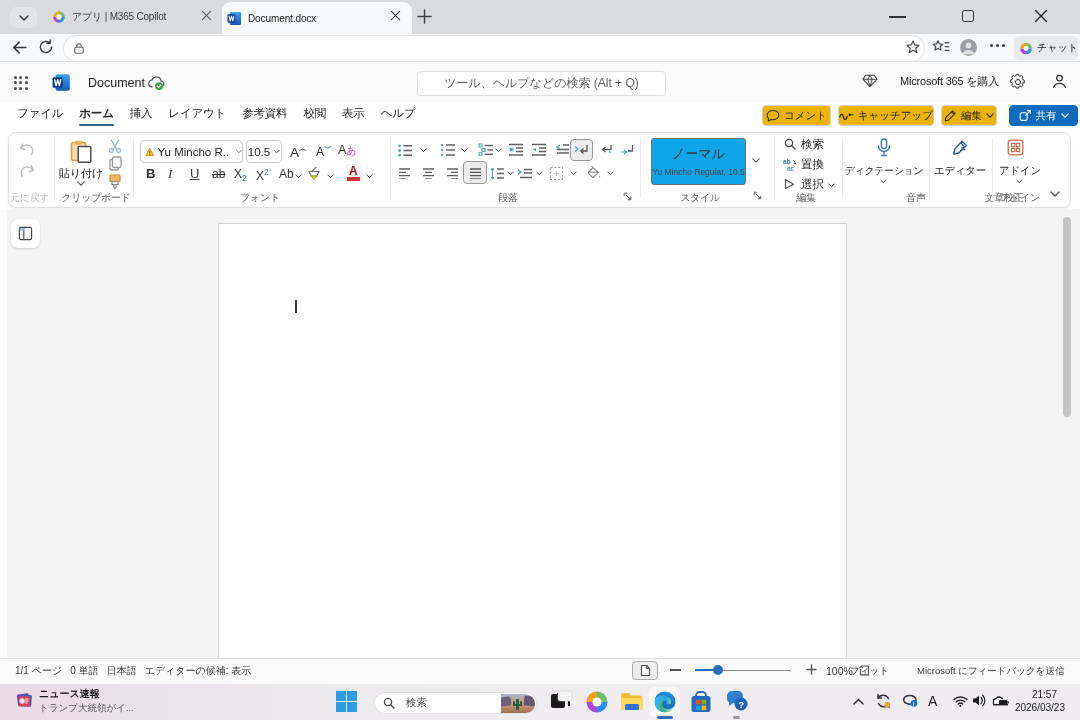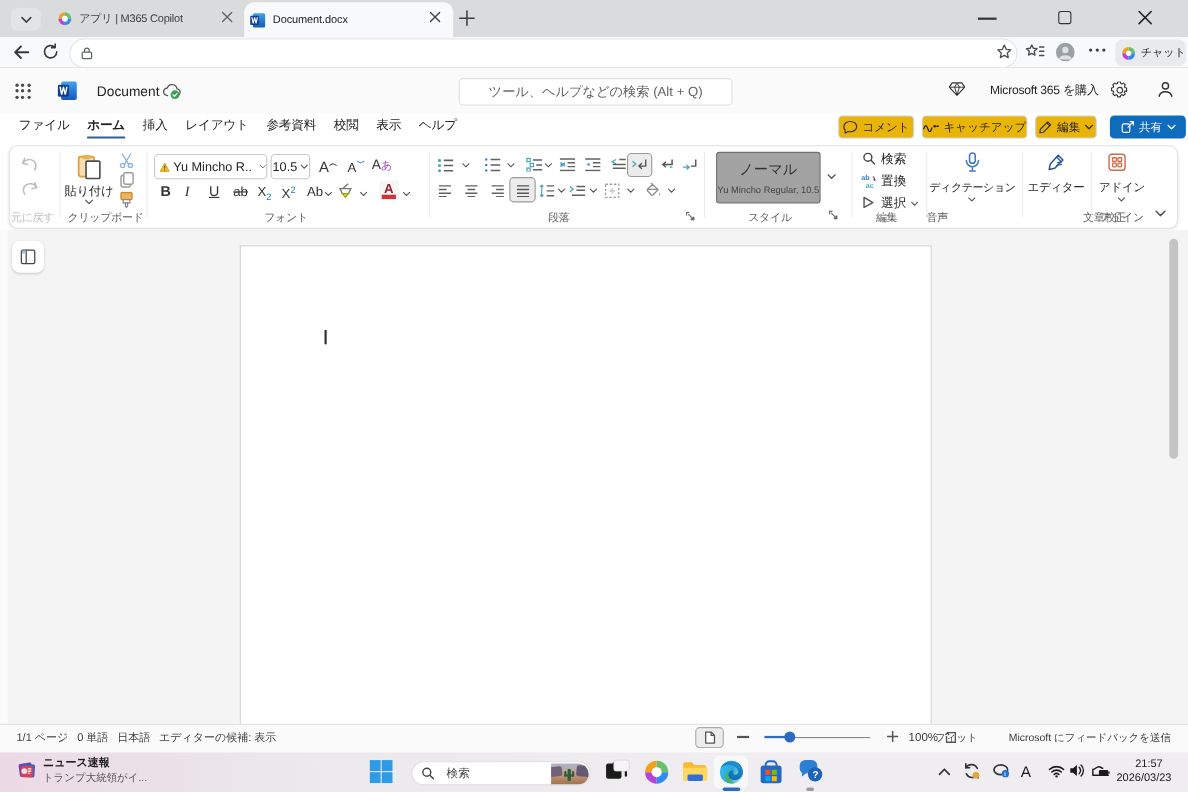--- a/index.html
+++ b/index.html
@@ -523,21 +523,21 @@
     </svg>
   </div>
 <div class="glabel" style="left:468px;width:80px">段落</div>
 <div class="ri" style="left:623px;top:192px">
     <svg width="9" height="9" viewBox="0 0 9 9">
       <path d="M1.2 3.8V1.2h2.6M7.8 5.2v2.6H5.2M2.6 2.6l4.6 4.6M7.2 7.2V4.8M7.2 7.2H4.8" fill="none" stroke="#666" stroke-width="1"></path>
     </svg>
   </div>
 <div class="sep" style="left:640px"></div>
 
-<div class="ri" style="left:651px;top:138px;width:95px;height:47px;border:1.3px solid #707070;border-radius:3px;background:#a3a3a3;text-align:center">
+<div class="ri" style="left:651px;top:138px;width:95px;height:47px;border:1.3px solid #707070;border-radius:3px;background:#0ea5e9;text-align:center">
   <div style="font-size:13px;color:#333;margin-top:6px;font-family:'Liberation Serif',serif">ノーマル</div>
   <div style="font-size:8.5px;color:#444;margin-top:4px;white-space:nowrap">Yu Mincho Regular, 10.5</div>
 </div>
 <div class="ri" style="left:752px;top:158px">
     <svg width="8" height="5" viewBox="0 0 10 6">
       <path d="M1 1l4 4 4-4" fill="none" stroke="#555" stroke-width="1.4" stroke-linecap="round"></path>
     </svg>
   </div>
 <div class="glabel" style="left:660px;width:80px">スタイル</div>
 <div class="ri" style="left:753px;top:191px">
@@ -581,21 +581,21 @@
       <rect x="4.4" y="1" width="5.2" height="9.5" rx="2.6" fill="none" stroke="#3b78c3" stroke-width="1.4"></rect>
       <path d="M1.5 8a5.5 5.5 0 0 0 11 0M7 13.5V16M4.5 17.5h5" fill="none" stroke="#3b78c3" stroke-width="1.4" stroke-linecap="round"></path>
     </svg>
   </div>
 <div class="ri" style="left:842px;top:164px;width:84px;text-align:center;font-size:10px;letter-spacing:-0.4px;color:#242424;white-space:nowrap">ディクテーション</div>
 <div class="ri" style="left:880px;top:179px">
     <svg width="7" height="4.5" viewBox="0 0 10 6">
       <path d="M1 1l4 4 4-4" fill="none" stroke="#555" stroke-width="1.4" stroke-linecap="round"></path>
     </svg>
   </div>
-<div class="glabel" style="left:812px;width:80px">音声</div>
+<div class="glabel" style="left:876px;width:80px">音声</div>
 <div class="sep" style="left:929px"></div>
 
 <div class="ri" style="left:952px;top:139px">
     <svg width="17" height="17" viewBox="0 0 17 17">
       <path d="M10 2.2l4.3 4.3-7.5 7.5-5 1 1-5z" fill="#fff" stroke="#2b579a" stroke-width="1.4" stroke-linejoin="round"></path>
       <path d="M8.5 3.7l4.3 4.3" stroke="#2b579a" stroke-width="1.2"></path>
       <path d="M9 9l4.5-1M8 11.5l5.5-1.2" stroke="#2b579a" stroke-width="1.1"></path>
     </svg>
   </div>
 <div class="ri" style="left:930px;top:164px;width:60px;text-align:center;font-size:10.5px;letter-spacing:-0.3px;color:#242424;white-space:nowrap">エディター</div>

